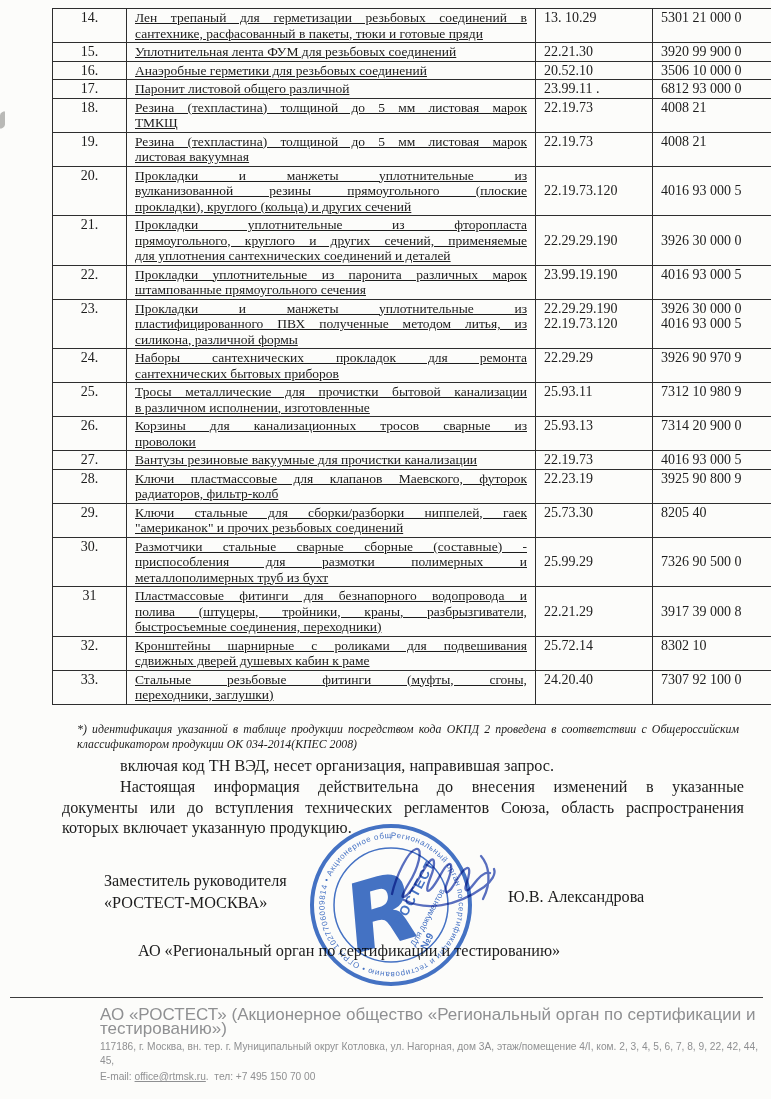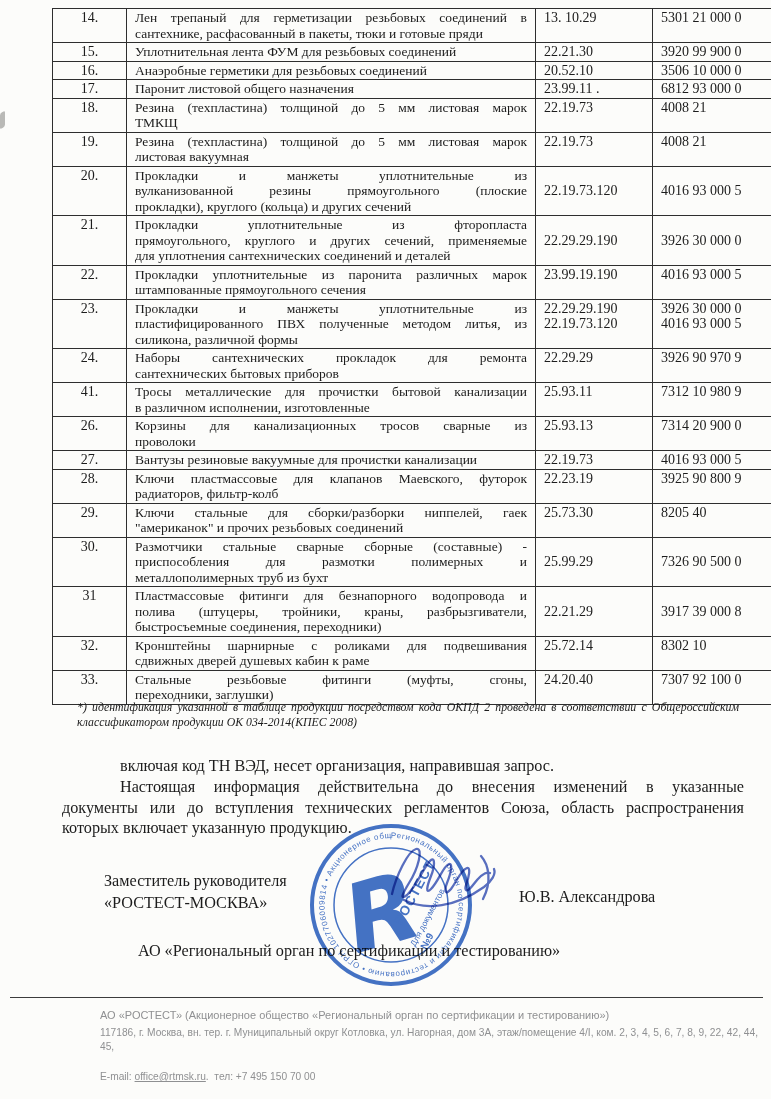--- a/index.html
+++ b/index.html
@@ -15,61 +15,61 @@
   }
   .product-table td{
     border:1.4px solid #2e2e2e;vertical-align:top;padding:1px 8px;
   }
   .num-cell{width:57px;text-align:center;padding:1px 2px;}
   .desc-cell{width:392px;}
   .code-cell{width:100px;padding:2px 10px;}
   .code-cell.tnved{width:117px;}
   .cline{line-height:15.5px;font-size:13.5px;white-space:normal;}
   .num-cell .cline,.code-cell .cline{font-size:14px;}
-  .desc-cell .cline{text-align:justify;text-align-last:justify;}
+  .desc-cell .cline{text-align:justify;text-align-last:justify;text-decoration:underline;}
   .desc-cell .cline:last-child{text-align-last:auto;}
   td.vmid{vertical-align:middle;}
   
   .footnote{
-    position:absolute;left:77px;top:700px;width:662px;
+    position:absolute;left:77px;top:722px;width:662px;
     font-style:italic;
   }
   .fn-line{font-size:11.8px;line-height:15px;text-align:justify;text-align-last:justify;}
   .footnote .fn-line:last-child{text-align-last:auto;}
   
   .paragraphs{position:absolute;left:62px;top:756px;width:682px;}
   .p-line{font-size:16.2px;line-height:20.8px;text-align:justify;text-align-last:justify;}
   .para .p-line:first-child{text-indent:58px;}
   .para .p-line:last-child{text-align-last:auto;}
   
   .sig-title{position:absolute;left:104px;top:871px;}
   .sig-line{font-size:16.2px;line-height:21.5px;}
-  .signer-name{position:absolute;left:519px;top:888px;font-size:16.2px;}
+  .signer-name{position:absolute;left:508px;top:888px;font-size:16.2px;}
   .org-line{position:absolute;left:104px;top:942px;font-size:16.2px;margin-left:34px;}
   
   .stamp{
     position:absolute;left:306px;top:820px;
     mix-blend-mode:multiply;opacity:.88;
   }
   .ink-signature{
     position:absolute;left:384px;top:838px;
     mix-blend-mode:multiply;opacity:.85;
   }
   
   .footer-rule{
     position:absolute;left:10px;top:997px;width:753px;height:0;
     border-top:1.6px solid #3c3c3c;
   }
   .footer{
     position:absolute;left:100px;top:1008px;width:660px;
     font-family:"Liberation Sans", sans-serif;color:#8f9092;
   }
-  .footer-org{font-size:11px;line-height:14px;margin-bottom:4px;}
+  .footer-org{font-size:17px;line-height:14px;margin-bottom:4px;}
   .addr-line{font-size:10.2px;line-height:13.5px;}
-  .footer-contacts{font-size:10.2px;line-height:13.5px;margin-top:17px;}
+  .footer-contacts{font-size:10.2px;line-height:13.5px;margin-top:3px;}
   .footer-email{text-decoration:underline;color:#8f9092;}
   .scan-mark{
     position:absolute;left:0;top:112px;width:5px;height:16px;
     background:#b9b9b6;transform:skewY(-30deg);border-radius:2px;
   }
 </style>
 </head>
 <body>
 
 <div class="scan-mark"></div>
@@ -117,21 +117,21 @@
         </td>
         <td class="code-cell tnved">
           <div class="cline">3506 10 000 0</div>
         </td>
       </tr>
       <tr>
         <td class="num-cell">
           <div class="cline">17.</div>
         </td>
         <td class="desc-cell">
-          <div class="cline">Паронит листовой общего назначения</div>
+          <div class="cline">Паронит листовой общего различной</div>
         </td>
         <td class="code-cell">
           <div class="cline">23.99.11 .</div>
         </td>
         <td class="code-cell tnved">
           <div class="cline">6812 93 000 0</div>
         </td>
       </tr>
       <tr>
         <td class="num-cell">
@@ -238,21 +238,21 @@
         </td>
         <td class="code-cell">
           <div class="cline">22.29.29</div>
         </td>
         <td class="code-cell tnved">
           <div class="cline">3926 90 970 9</div>
         </td>
       </tr>
       <tr>
         <td class="num-cell">
-          <div class="cline">41.</div>
+          <div class="cline">25.</div>
         </td>
         <td class="desc-cell">
           <div class="cline">Тросы металлические для прочистки бытовой канализации</div>
           <div class="cline">в различном исполнении, изготовленные</div>
         </td>
         <td class="code-cell">
           <div class="cline">25.93.11</div>
         </td>
         <td class="code-cell tnved">
           <div class="cline">7312 10 980 9</div>

